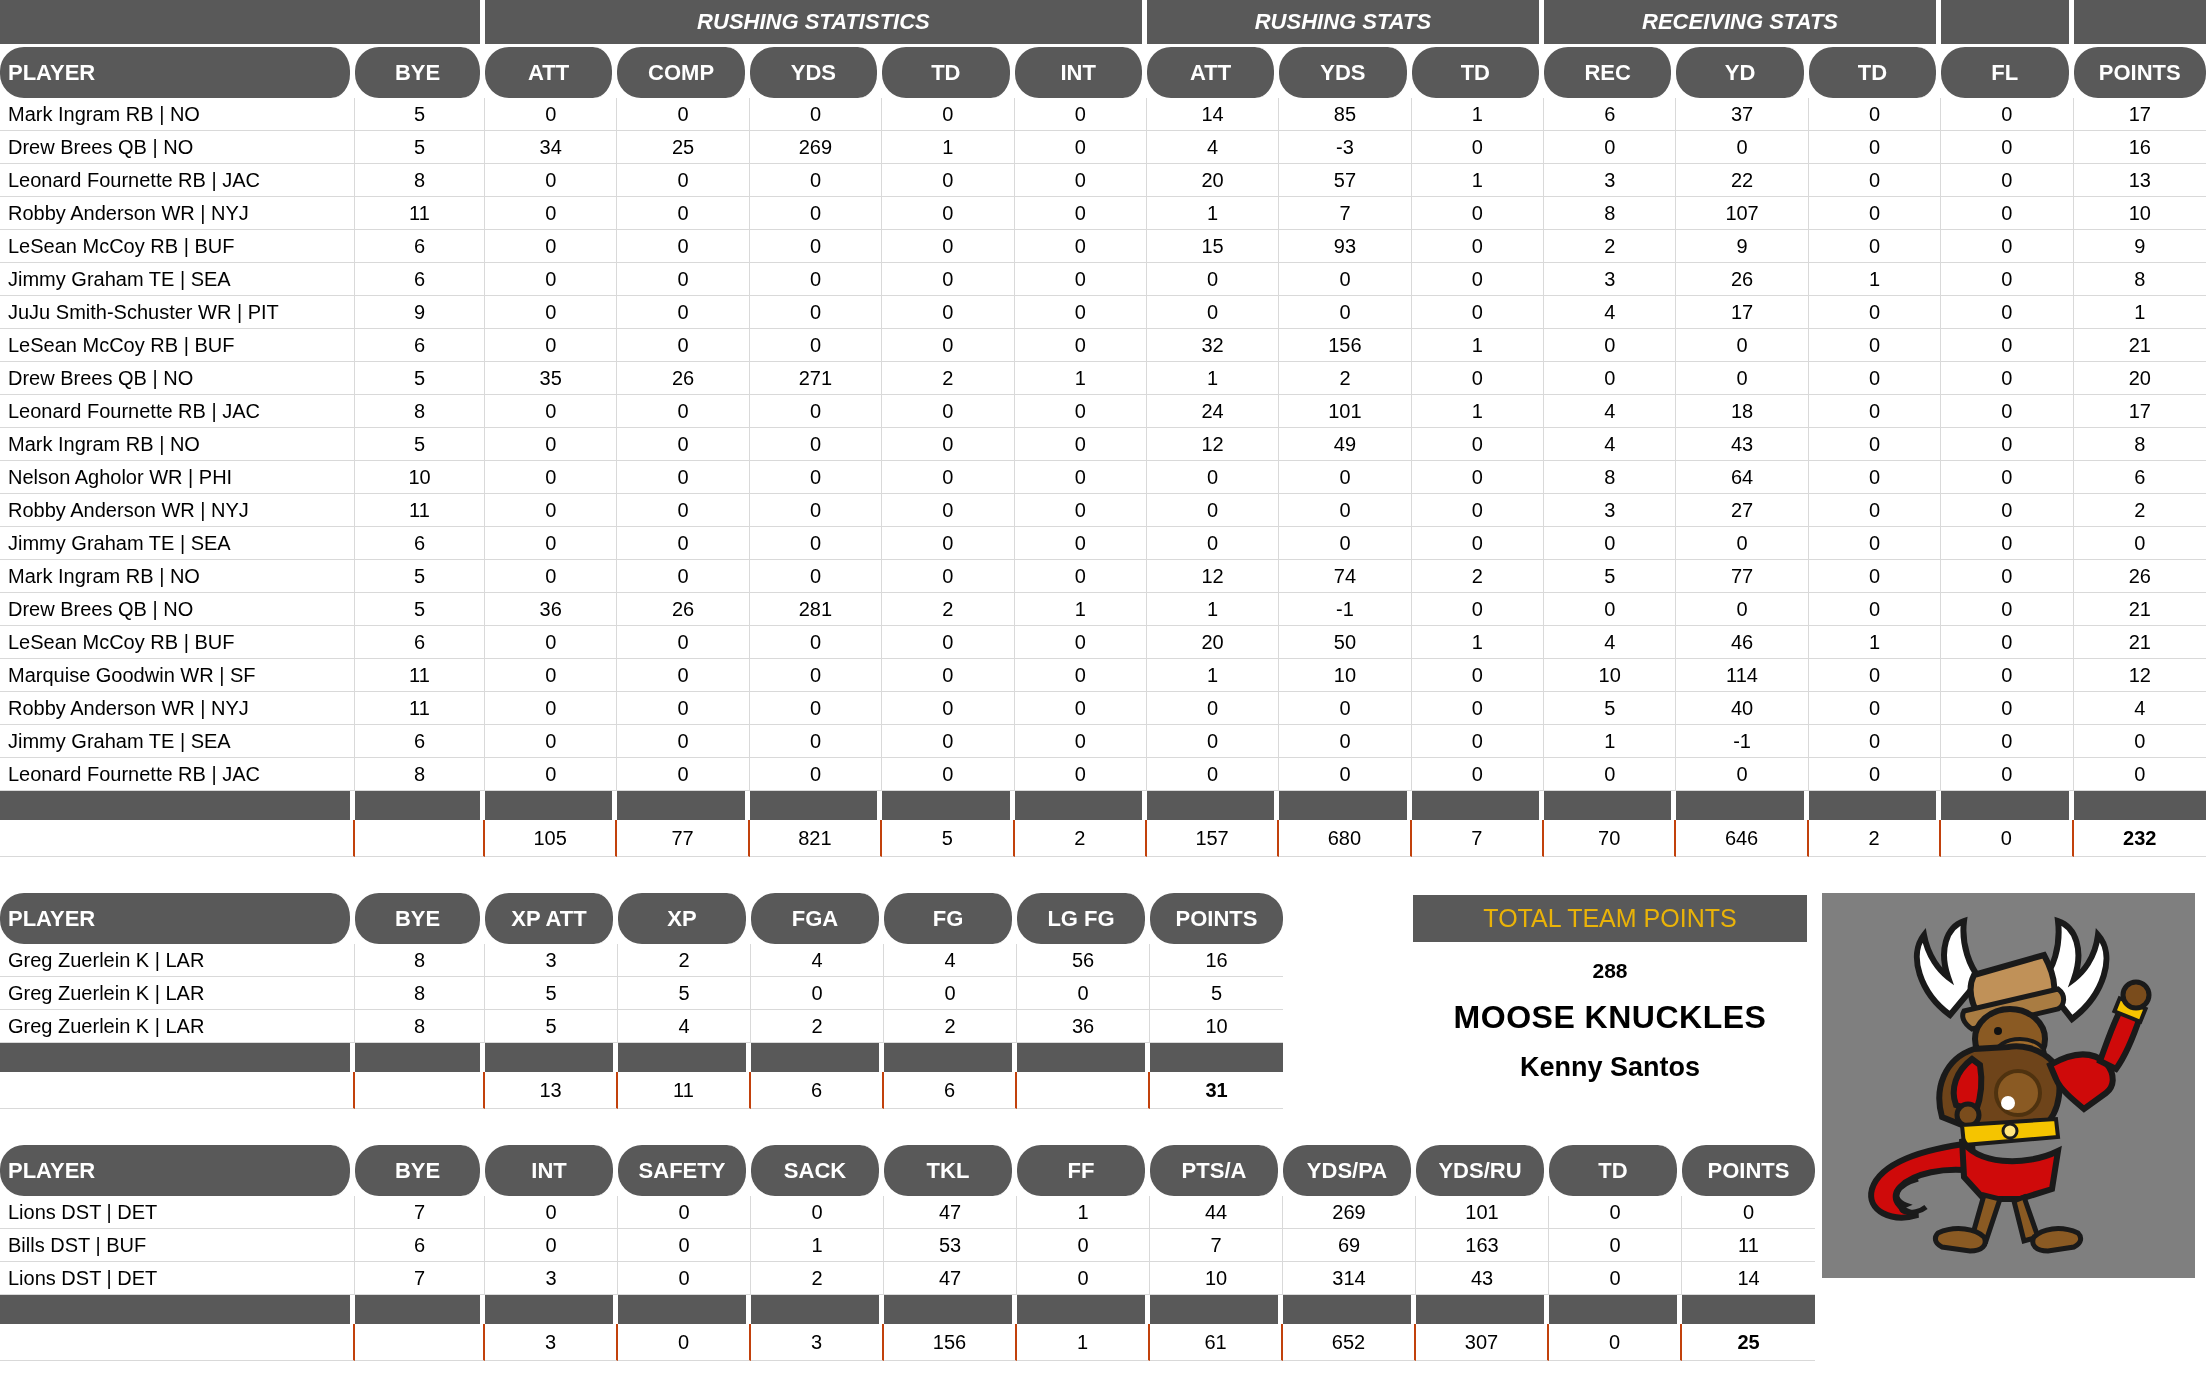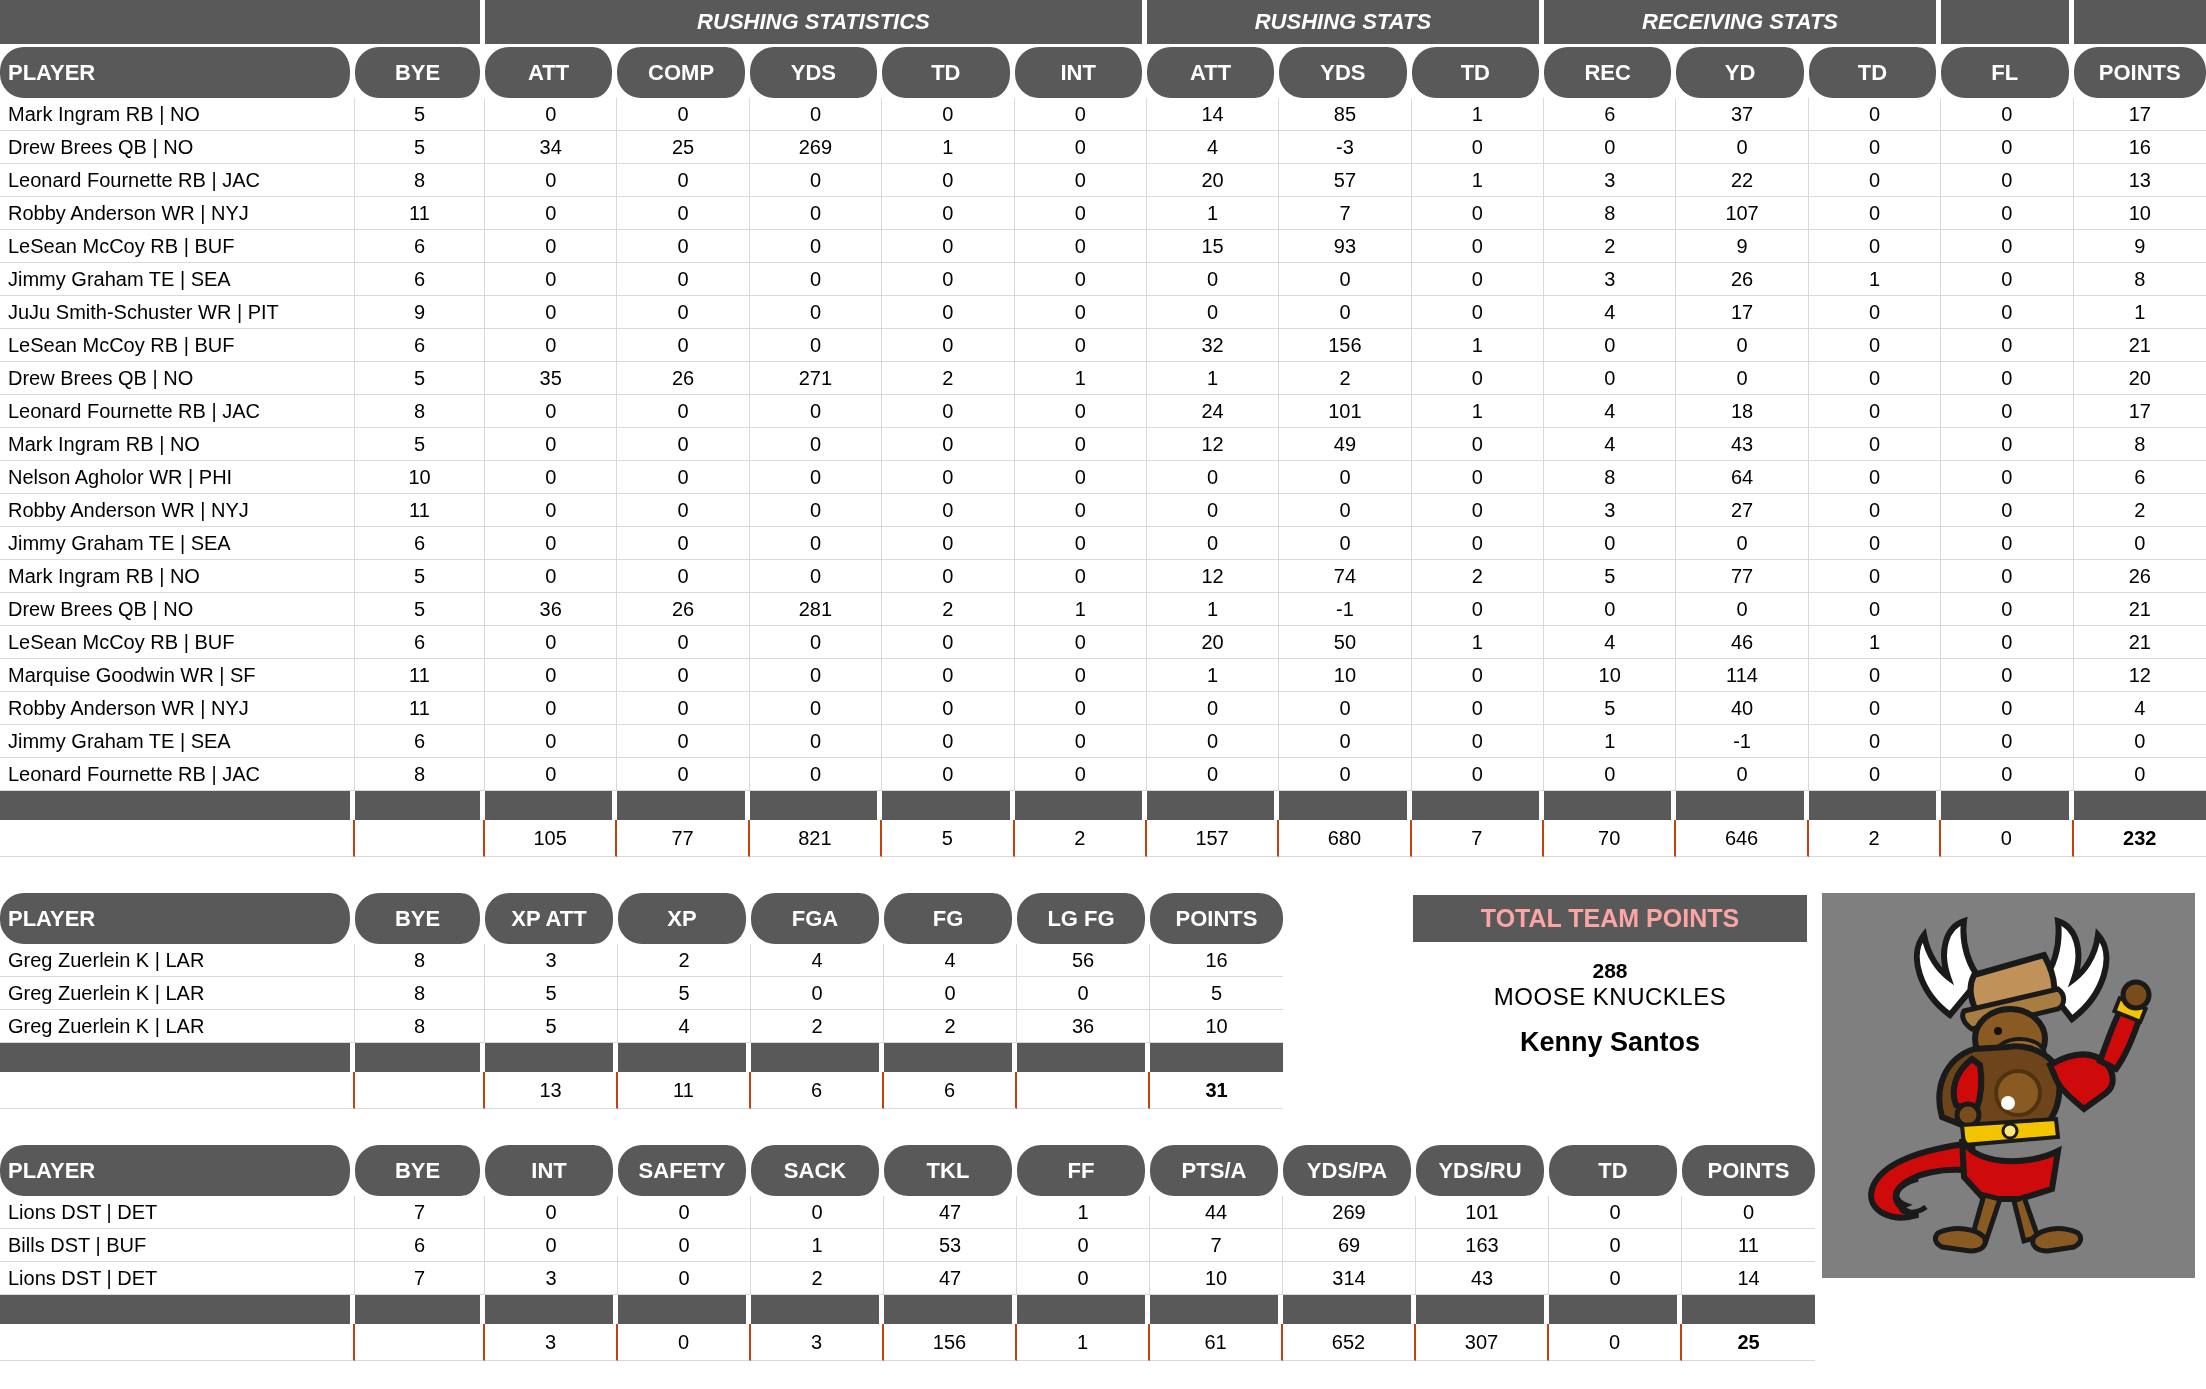--- a/index.html
+++ b/index.html
@@ -25,24 +25,24 @@
   tbody tr td:last-child{border-right:none;}
 
   .sep-row td{background:#595959;height:29px;border-right:5px solid #fff;}
   .sep-row td:last-child{border-right:none;}
   .total-row td{height:37px;text-align:center;font-size:20px;
                 border-right:2px solid #c2410c;border-bottom:1px solid #d9d9d9;}
   .total-row td:first-child{border-left:none;}
   .total-row td:last-child{font-weight:bold;border-right:none;}
 
   .team-summary{position:absolute;left:1413px;top:895px;width:394px;text-align:center;}
-  .team-summary .bar{background:#595959;color:#fca5a5;font-weight:bold;font-size:25px;
+  .team-summary .bar{background:#595959;color:#eab308;font-weight:normal;font-size:25px;
                      height:47px;line-height:47px;}
   .team-summary .points{font-weight:bold;font-size:21px;margin-top:17px;}
-  .team-summary .team-name{font-weight:normal;font-size:24px;letter-spacing:.5px;}
+  .team-summary .team-name{font-weight:bold;font-size:32px;margin-top:16px;letter-spacing:.5px;}
   .team-summary .owner{font-weight:bold;font-size:27px;margin-top:16px;}
 
   .mascot-box{position:absolute;left:1822px;top:893px;width:373px;height:385px;background:#7f7f7f;}
   .mascot-box svg{display:block;width:100%;height:100%;}
 </style>
 </head>
 <body>
 
 <div id="stage">
 

